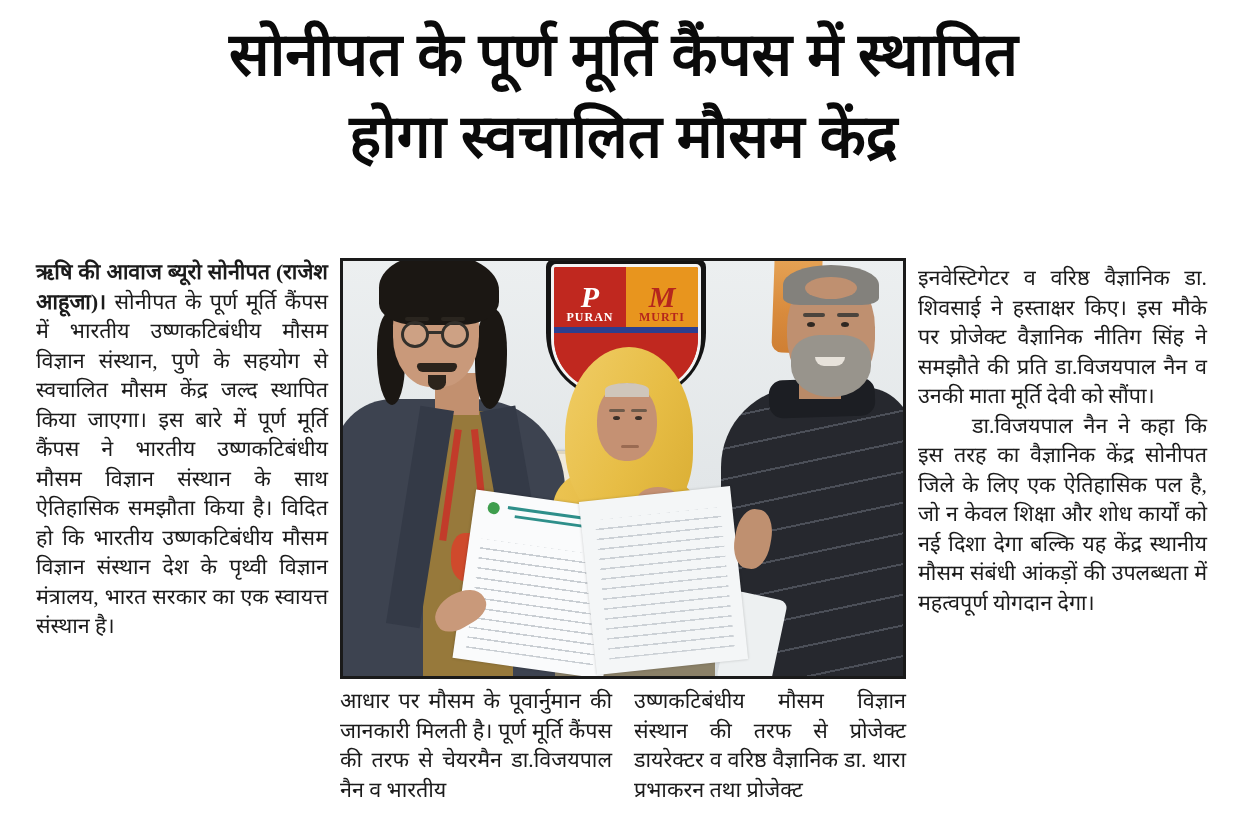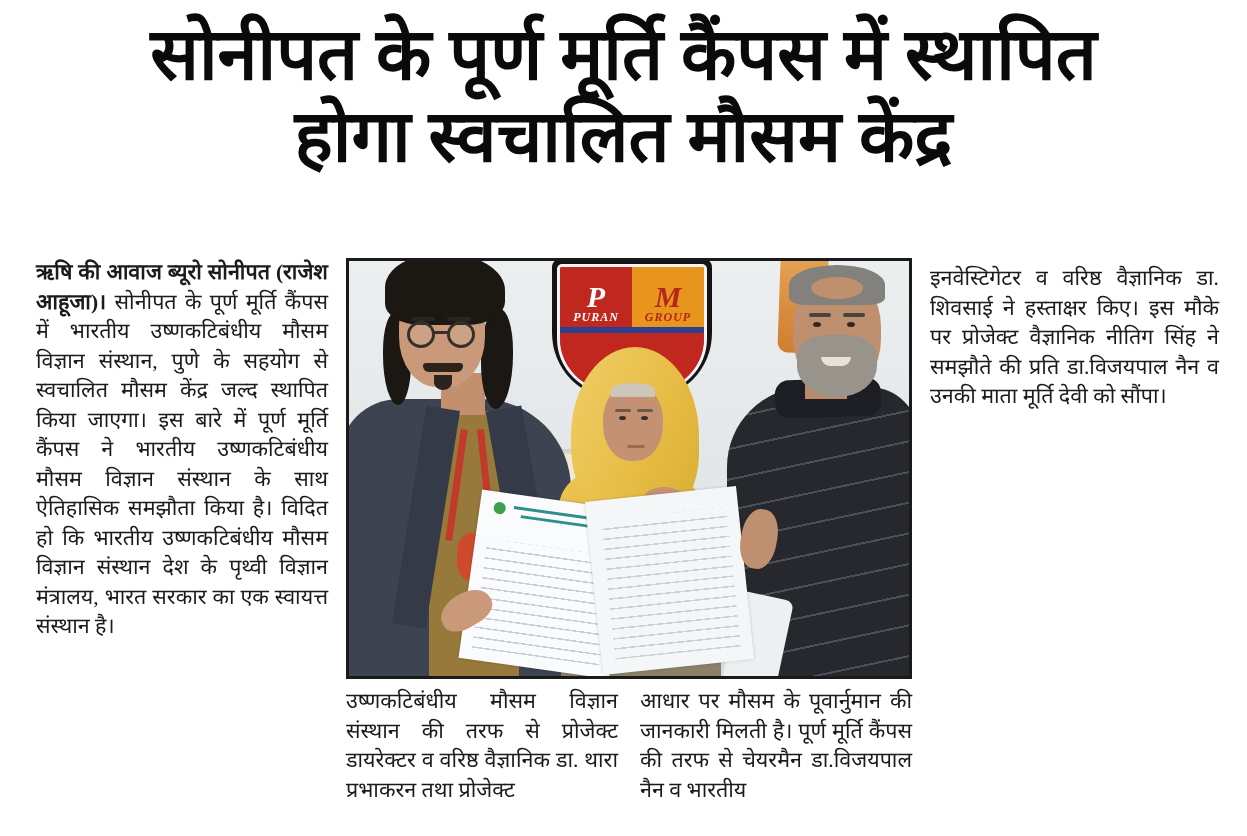--- a/index.html
+++ b/index.html
@@ -1,26 +1,26 @@
 <!DOCTYPE html>
 <html lang="hi"><head>
 <meta charset="utf-8">
 <style>
   html,body{margin:0;padding:0;background:#ffffff;overflow:hidden;}
   .page{position:relative;width:1247px;height:836px;background:#fff;
         font-family:"Liberation Serif", serif;color:#151515;overflow:hidden;}
 
   
   .headline{position:absolute;top:14px;left:0;width:1247px;text-align:center;
-            font-weight:700;color:#0a0a0a;font-size:72px;line-height:82px;}
+            font-weight:700;color:#0a0a0a;font-size:60px;line-height:82px;}
   .subheadline{position:absolute;top:196px;left:0;width:1247px;text-align:center;
                font-weight:700;color:#0d0d0d;font-size:33px;line-height:46px;}
 
   
-  .content{position:absolute;top:258px;left:36px;width:1183px;display:flex;gap:18px;}
+  .content{position:absolute;top:258px;left:36px;width:1183px;display:flex;gap:12px;}
   .col-left{width:292px;}
   .col-center{width:566px;}
   .col-right{width:289px;margin-top:6px;}
   .content p{margin:0;text-align:justify;font-size:21.5px;line-height:29.5px;color:#1b1b1b;}
   .content p.indent{text-indent:54px;}
   .byline{font-weight:700;}
 
   
   .photo{position:relative;width:560px;height:415px;border:3px solid #1a1a1a;
          background:linear-gradient(180deg,#eceff0 0%,#e2e6e8 55%,#d8dde0 100%);overflow:hidden;}
@@ -44,21 +44,21 @@
   .shield-inner{position:relative;left:0;top:0;width:100%;height:100%;border:3px solid #f4f4f4;
                 border-radius:5px 5px 56px 56px;overflow:hidden;background:#c0281f;
                 display:flex;flex-direction:column;box-sizing:border-box;}
   .shield-top{position:relative;display:flex;height:60px;flex:none;}
   .shield-cell{position:relative;flex:1;display:flex;flex-direction:column;align-items:center;
                justify-content:flex-end;padding-bottom:2px;}
   .cell-puran{background:#c0281f;color:#fff;}
   .cell-murti{background:#e8951e;color:#b5261d;}
   .monogram{position:static;font-size:30px;line-height:26px;font-weight:700;font-style:italic;
             font-family:"Liberation Serif", serif;}
-  .logoname{position:static;font-size:12px;font-weight:700;letter-spacing:1px;font-style:italic;}
+  .logoname{position:static;font-size:12px;font-weight:700;letter-spacing:1px;}
   .shield-band{position:relative;flex:none;background:#2c3f8f;color:#fff;text-align:center;
                font-size:11.5px;font-weight:700;letter-spacing:1px;line-height:14px;padding:3px 0;}
   .shield-bottom{position:relative;flex:1;background:#c0281f;}
 
   
   .lm-torso{left:-10px;top:138px;width:232px;height:280px;background:#3d4350;border-radius:60px 90px 0 0;z-index:3;}
   .lm-shirt{left:80px;top:150px;width:90px;height:268px;background:#97793b;border-radius:26px 26px 0 0;z-index:3;}
   .lm-lapel-l{left:60px;top:146px;width:34px;height:220px;background:#343a47;transform:rotate(9deg);z-index:4;}
   .lm-lapel-r{left:156px;top:146px;width:36px;height:224px;background:#343a47;transform:rotate(-10deg);z-index:4;}
   .lm-cord-l{left:104px;top:168px;width:7px;height:112px;background:#c23b2a;transform:rotate(8deg);z-index:5;}
@@ -168,21 +168,21 @@
 
         <div class="shield">
           <div class="shield-inner">
             <div class="shield-top">
               <div class="shield-cell cell-puran">
                 <span class="monogram">P</span>
                 <span class="logoname">PURAN</span>
               </div>
               <div class="shield-cell cell-murti">
                 <span class="monogram">M</span>
-                <span class="logoname">GROUP</span>
+                <span class="logoname">MURTI</span>
               </div>
             </div>
             <div class="shield-band">
               <div>GROUP OF</div>
               <div>INSTITUTIONS</div>
             </div>
             <div class="shield-bottom"></div>
           </div>
         </div>
 
@@ -240,23 +240,24 @@
             <div class="doc-head2"></div>
             <div class="doc-logo-blue"></div>
           </div>
           <div class="doc-right"></div>
         </div>
         <div class="hand-lm"></div>
         <div class="hand-rm"></div>
       </div>
 
       <div class="caption-cols">
+        <p>आधार पर मौसम के पूवार्नुमान की जानकारी मिलती है। पूर्ण मूर्ति कैंपस की तरफ से चेयरमैन डा.विजयपाल नैन व भारतीय</p>
         <p>उष्णकटिबंधीय मौसम विज्ञान संस्थान की तरफ से प्रोजेक्ट डायरेक्टर व वरिष्ठ वैज्ञानिक डा. थारा प्रभाकरन तथा प्रोजेक्ट</p>
-        <p>आधार पर मौसम के पूवार्नुमान की जानकारी मिलती है। पूर्ण मूर्ति कैंपस की तरफ से चेयरमैन डा.विजयपाल नैन व भारतीय</p>
       </div>
     </div>
 
     <div class="col-right">
       <p>इनवेस्टिगेटर व वरिष्ठ वैज्ञानिक डा. शिवसाई ने हस्ताक्षर किए। इस मौके पर प्रोजेक्ट वैज्ञानिक नीतिग सिंह ने समझौते की प्रति डा.विजयपाल नैन व उनकी माता मूर्ति देवी को सौंपा।</p>
+      <p class="indent">डा.विजयपाल नैन ने कहा कि इस तरह का वैज्ञानिक केंद्र सोनीपत जिले के लिए एक ऐतिहासिक पल है, जो न केवल शिक्षा और शोध कार्यों को नई दिशा देगा बल्कि यह केंद्र स्थानीय मौसम संबंधी आंकड़ों की उपलब्धता में महत्वपूर्ण योगदान देगा।</p>
     </div>
 
   </div>
 </div>
 
 </body></html>

